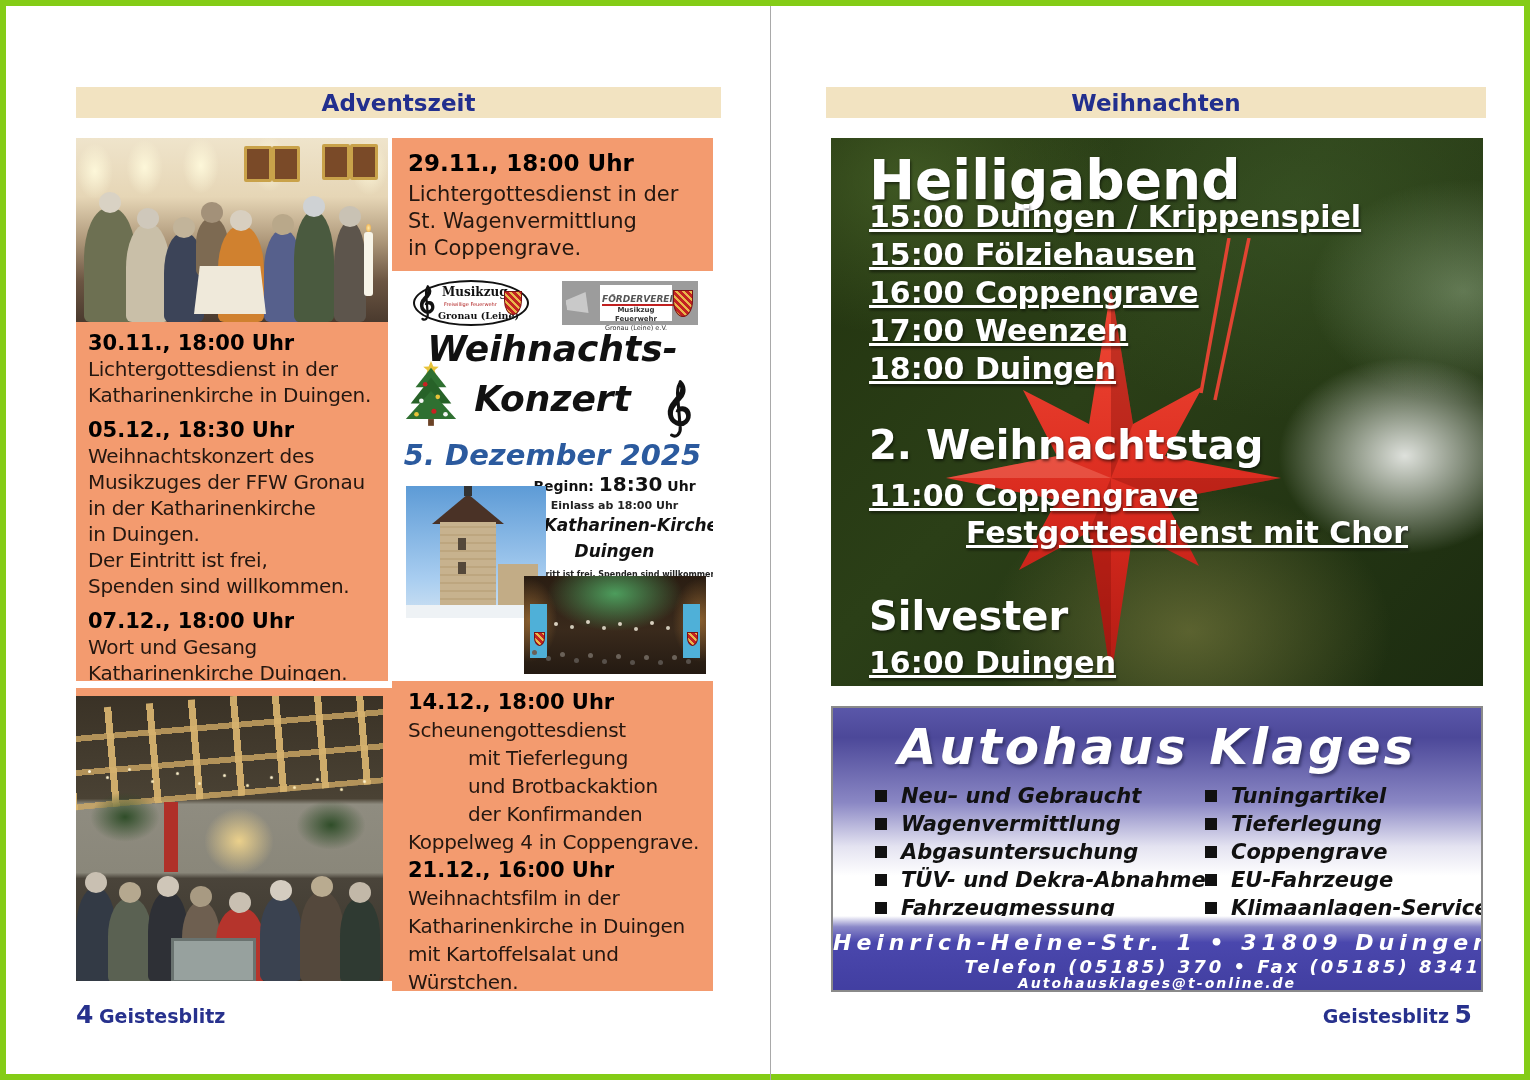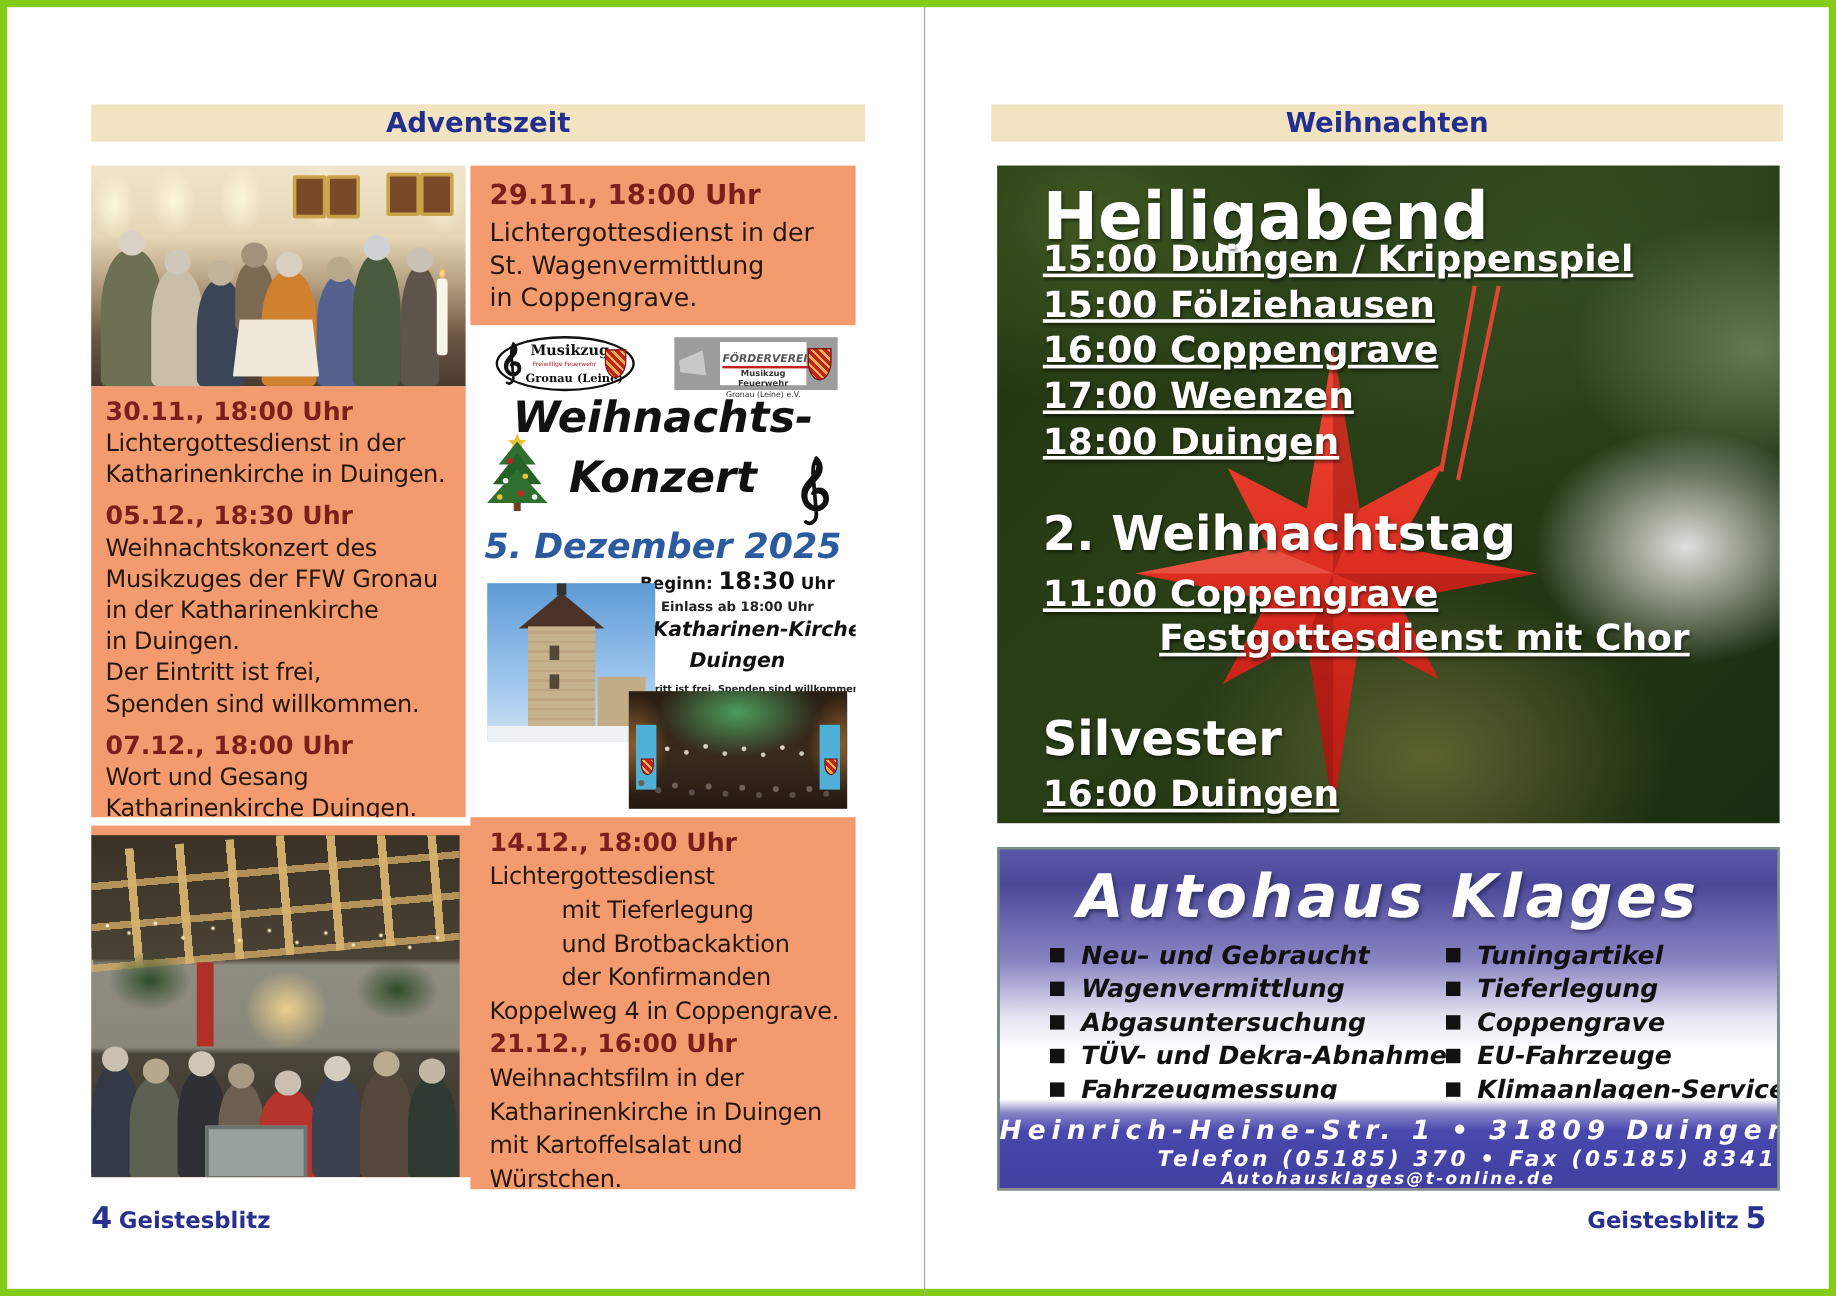--- a/index.html
+++ b/index.html
@@ -9,21 +9,21 @@
   .fold{position:absolute;left:764px;top:0;width:1px;height:1080px;background:#a9a9a9;}
 
   
   .band{position:absolute;height:31px;background:#f2e3c1;display:flex;align-items:center;justify-content:center;}
   .band span{color:#222f8e;font-weight:bold;font-size:23px;}
   #band-left{left:70px;top:81px;width:645px;}
   #band-right{left:820px;top:81px;width:660px;}
 
   
   .orange{position:absolute;background:#f39b6f;overflow:hidden;color:#241710;}
-  .ev-date{font-weight:bold;color:#7f1d1d;}
+  .ev-date{font-weight:bold;color:#000000;}
   .ev-line{color:#241710;}
   #panel-a{left:386px;top:132px;width:321px;height:133px;}
   #panel-a .ev-date{position:absolute;left:16px;top:12px;font-size:23px;}
   #panel-a .ev-line{position:absolute;left:16px;font-size:21px;white-space:nowrap;}
   #panel-b{left:70px;top:316px;width:312px;height:359px;padding:8px 0 0 12px;box-sizing:border-box;}
   #panel-b .ev-date{font-size:21px;line-height:26px;}
   #panel-b .ev-line{font-size:20px;line-height:26px;letter-spacing:-0.3px;white-space:nowrap;}
   #panel-b .gap{margin-top:9px;}
   #panel-d{left:386px;top:675px;width:321px;height:310px;padding:7px 0 0 16px;box-sizing:border-box;}
   #panel-d .ev-date{font-size:21px;line-height:28px;}
@@ -118,21 +118,21 @@
      radial-gradient(280px 200px at 55% 90%,rgba(128,128,66,.6),rgba(128,128,66,0) 72%),
      radial-gradient(300px 220px at 12% 8%,rgba(86,116,50,.55),rgba(86,116,50,0) 70%),
      radial-gradient(420px 300px at 72% 12%,rgba(64,94,44,.5),rgba(64,94,44,0) 72%),
      linear-gradient(135deg,#22330f 0%,#2b3f17 42%,#1c2c10 100%);}
   .sched{position:absolute;left:38px;color:#fff;font-weight:bold;white-space:nowrap;
      text-shadow:1px 2px 3px rgba(0,0,0,.55);z-index:3;}
   .sched.h{font-size:55px;}
   .sched.l{font-size:30px;text-decoration:underline;}
 
   
-  #ad{position:absolute;left:825px;top:700px;width:652px;height:286px;border:2px solid #8a8a8a;box-sizing:border-box;background:#0f766e;overflow:hidden;}
+  #ad{position:absolute;left:825px;top:700px;width:652px;height:286px;border:2px solid #8a8a8a;box-sizing:border-box;background:#c2410c;overflow:hidden;}
   #ad .top{position:absolute;left:0;top:0;width:100%;height:210px;
      background:linear-gradient(180deg,#5a57a9 0%,#4c4899 14%,#8a87c4 45%,#e4e3f1 66%,#ffffff 80%);}
   #ad .title{position:absolute;left:0;top:10px;width:100%;text-align:center;color:#fff;
      font-size:50px;font-weight:800;font-style:italic;letter-spacing:3px;text-shadow:2px 3px 3px rgba(30,30,70,.55);white-space:nowrap;}
   .srv{position:absolute;top:74px;}
   .srv .row{display:flex;align-items:center;height:28px;}
   .sq{width:12px;height:12px;background:#111;margin-right:14px;flex:none;}
   .srv .txt{font-size:21px;font-weight:bold;font-style:italic;color:#111;white-space:nowrap;}
   #srv-left{left:42px;}
   #srv-right{left:372px;}
@@ -290,21 +290,21 @@
       <div class="person" style="left:140px;top:212px;width:48px;height:75px;background:#b5342c;--head:#c9c0b2;"></div>
       <div class="person" style="left:184px;top:200px;width:42px;height:85px;background:#3a4250;--head:#d4ccc0;"></div>
       <div class="person" style="left:224px;top:196px;width:44px;height:90px;background:#54483c;--head:#b9ab90;"></div>
       <div class="person" style="left:264px;top:202px;width:40px;height:85px;background:#2f3a32;--head:#c2b8a8;"></div>
       <div class="crate"></div>
     </div>
   </div>
 
   <div class="orange" id="panel-d">
     <div class="ev-date">14.12., 18:00 Uhr</div>
-    <div class="ev-line">Lichtergottesdienst</div>
+    <div class="ev-line">Scheunengottesdienst</div>
     <div class="ev-line indent">mit Tieferlegung</div>
     <div class="ev-line indent">und Brotbackaktion</div>
     <div class="ev-line indent">der Konfirmanden</div>
     <div class="ev-line">Koppelweg 4 in Coppengrave.</div>
     <div class="ev-date">21.12., 16:00 Uhr</div>
     <div class="ev-line">Weihnachtsfilm in der</div>
     <div class="ev-line">Katharinenkirche in Duingen</div>
     <div class="ev-line">mit Kartoffelsalat und</div>
     <div class="ev-line">Würstchen.</div>
   </div>

